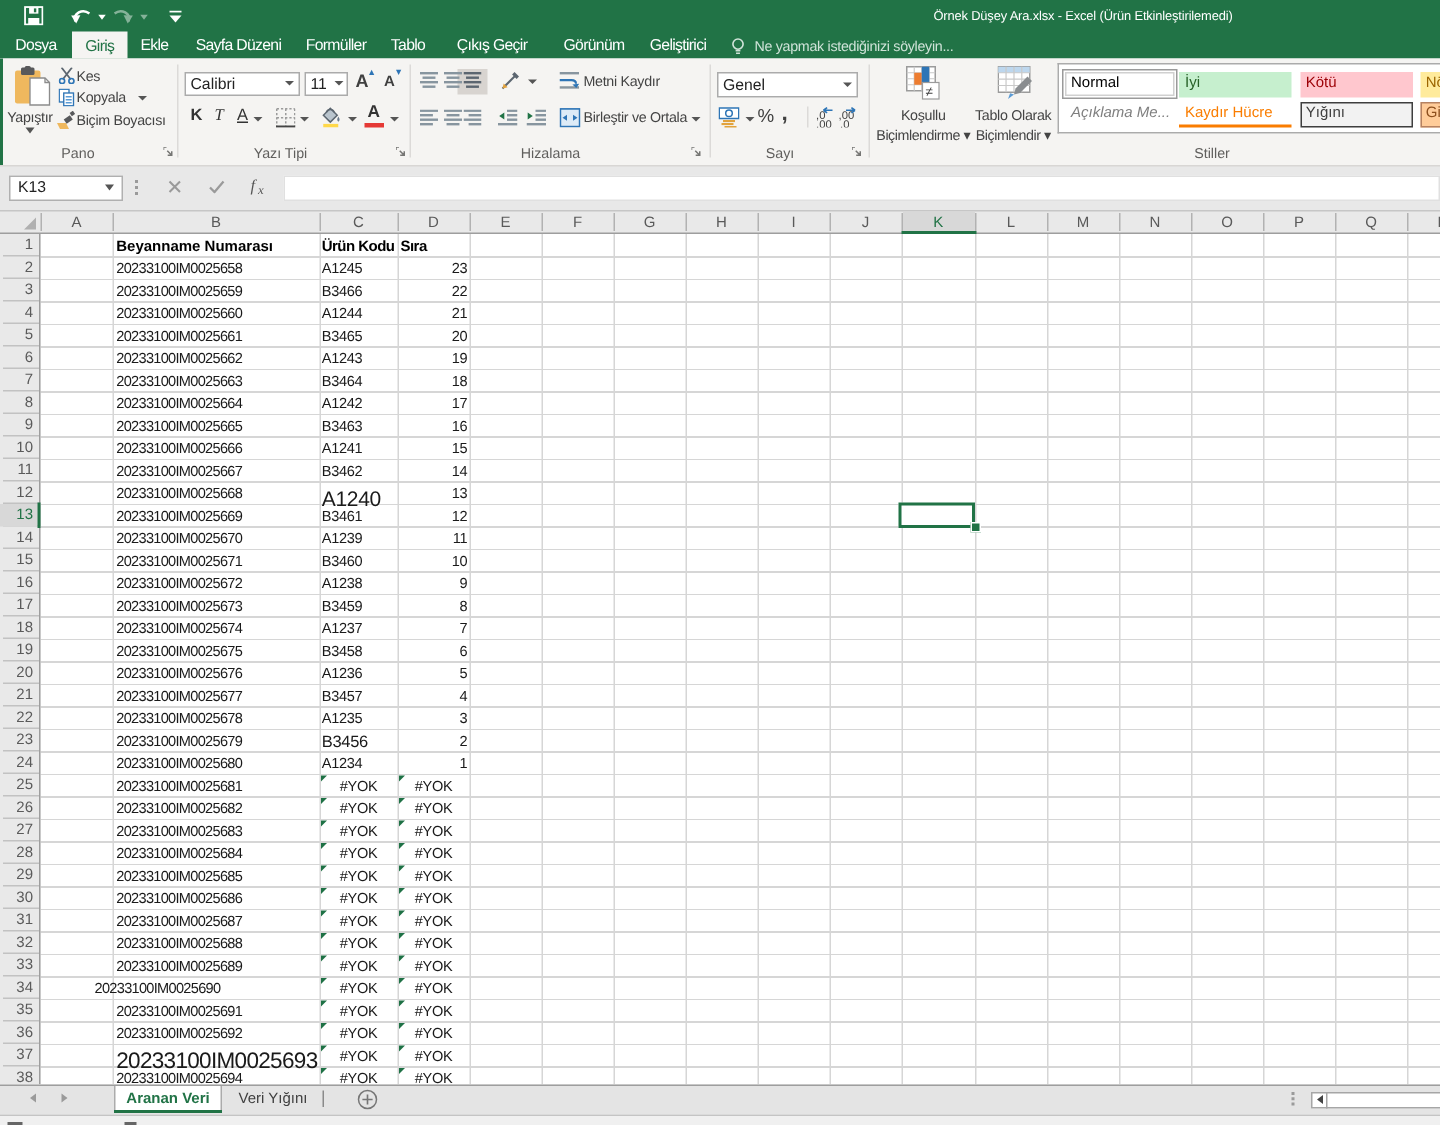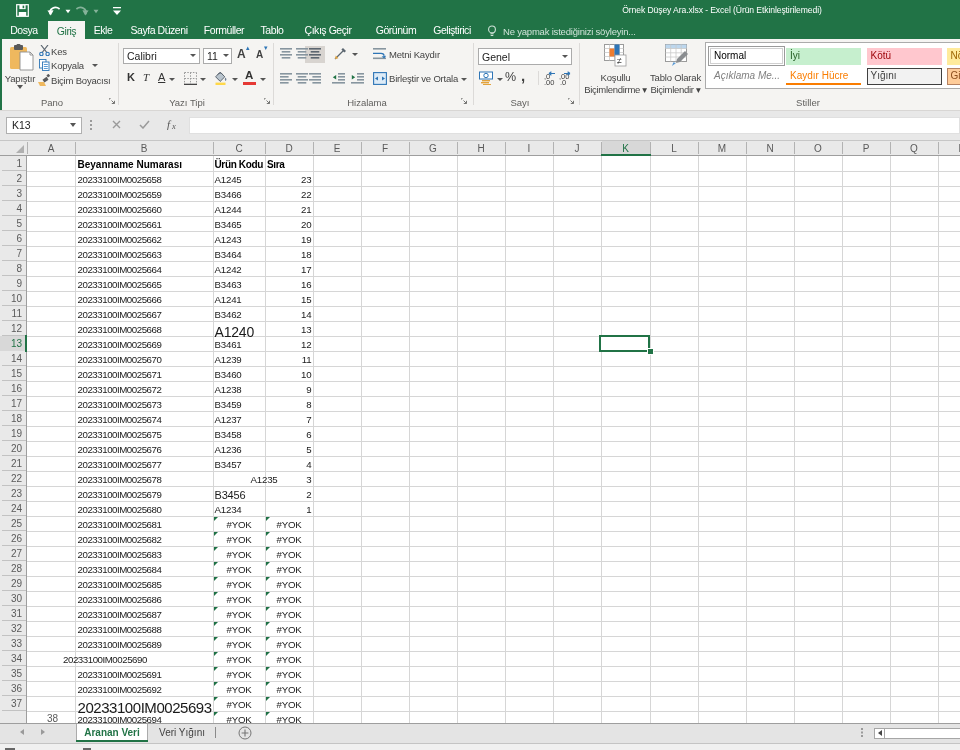--- a/index.html
+++ b/index.html
@@ -415,21 +415,21 @@
     <div class="ab" style="left:2px;top:494px;width:24px;height:1px;background:#c2c2c2;"></div>
     <div class="tx" style="left:0px;top:482px;width:22px;text-align:right;font-size:10px;color:#5a5a5a;">33</div>
     <div class="ab" style="left:2px;top:509px;width:24px;height:1px;background:#c2c2c2;"></div>
     <div class="tx" style="left:0px;top:497px;width:22px;text-align:right;font-size:10px;color:#5a5a5a;">34</div>
     <div class="ab" style="left:2px;top:524px;width:24px;height:1px;background:#c2c2c2;"></div>
     <div class="tx" style="left:0px;top:512px;width:22px;text-align:right;font-size:10px;color:#5a5a5a;">35</div>
     <div class="ab" style="left:2px;top:539px;width:24px;height:1px;background:#c2c2c2;"></div>
     <div class="tx" style="left:0px;top:527px;width:22px;text-align:right;font-size:10px;color:#5a5a5a;">36</div>
     <div class="ab" style="left:2px;top:554px;width:24px;height:1px;background:#c2c2c2;"></div>
     <div class="tx" style="left:0px;top:542px;width:22px;text-align:right;font-size:10px;color:#5a5a5a;">37</div>
-    <div class="tx" style="left:0px;top:557px;width:22px;text-align:right;font-size:10px;color:#5a5a5a;padding-left:36px;">38</div>
+    <div class="tx" style="left:0px;top:557px;width:22px;text-align:right;font-size:10px;color:#5a5a5a;">38</div>
     <div class="tx" style="left:77.5px;top:2.5px;font-size:10px;font-weight:bold;letter-spacing:0px;color:#000;">Beyanname Numarası</div>
     <div class="tx" style="left:214.5px;top:2.5px;font-size:10px;font-weight:bold;letter-spacing:-0.35px;color:#000;">Ürün Kodu</div>
     <div class="tx" style="left:267px;top:2.5px;font-size:10px;font-weight:bold;letter-spacing:-0.35px;color:#000;">Sıra</div>
     <div class="tx" style="left:77.5px;top:18px;font-size:9.7px;letter-spacing:-0.45px;color:#1a1a1a;">20233100IM0025658</div>
     <div class="tx" style="left:214.5px;top:18px;font-size:9.7px;letter-spacing:-0.2px;color:#1a1a1a;">A1245</div>
     <div class="tx" style="left:265px;top:18px;width:46.5px;text-align:right;font-size:9.7px;letter-spacing:-0.2px;color:#1a1a1a;">23</div>
     <div class="tx" style="left:77.5px;top:33px;font-size:9.7px;letter-spacing:-0.45px;color:#1a1a1a;">20233100IM0025659</div>
     <div class="tx" style="left:214.5px;top:33px;font-size:9.7px;letter-spacing:-0.2px;color:#1a1a1a;">B3466</div>
     <div class="tx" style="left:265px;top:33px;width:46.5px;text-align:right;font-size:9.7px;letter-spacing:-0.2px;color:#1a1a1a;">22</div>
     <div class="tx" style="left:77.5px;top:48px;font-size:9.7px;letter-spacing:-0.45px;color:#1a1a1a;">20233100IM0025660</div>
@@ -480,21 +480,21 @@
     <div class="tx" style="left:77.5px;top:273px;font-size:9.7px;letter-spacing:-0.45px;color:#1a1a1a;">20233100IM0025675</div>
     <div class="tx" style="left:214.5px;top:273px;font-size:9.7px;letter-spacing:-0.2px;color:#1a1a1a;">B3458</div>
     <div class="tx" style="left:265px;top:273px;width:46.5px;text-align:right;font-size:9.7px;letter-spacing:-0.2px;color:#1a1a1a;">6</div>
     <div class="tx" style="left:77.5px;top:288px;font-size:9.7px;letter-spacing:-0.45px;color:#1a1a1a;">20233100IM0025676</div>
     <div class="tx" style="left:214.5px;top:288px;font-size:9.7px;letter-spacing:-0.2px;color:#1a1a1a;">A1236</div>
     <div class="tx" style="left:265px;top:288px;width:46.5px;text-align:right;font-size:9.7px;letter-spacing:-0.2px;color:#1a1a1a;">5</div>
     <div class="tx" style="left:77.5px;top:303px;font-size:9.7px;letter-spacing:-0.45px;color:#1a1a1a;">20233100IM0025677</div>
     <div class="tx" style="left:214.5px;top:303px;font-size:9.7px;letter-spacing:-0.2px;color:#1a1a1a;">B3457</div>
     <div class="tx" style="left:265px;top:303px;width:46.5px;text-align:right;font-size:9.7px;letter-spacing:-0.2px;color:#1a1a1a;">4</div>
     <div class="tx" style="left:77.5px;top:318px;font-size:9.7px;letter-spacing:-0.45px;color:#1a1a1a;">20233100IM0025678</div>
-    <div class="tx" style="left:214.5px;top:318px;font-size:9.7px;letter-spacing:-0.2px;color:#1a1a1a;margin-left:36px;">A1235</div>
+    <div class="tx" style="left:214.5px;top:318px;font-size:9.7px;letter-spacing:-0.2px;color:#1a1a1a;">A1235</div>
     <div class="tx" style="left:265px;top:318px;width:46.5px;text-align:right;font-size:9.7px;letter-spacing:-0.2px;color:#1a1a1a;">3</div>
     <div class="tx" style="left:77.5px;top:333px;font-size:9.7px;letter-spacing:-0.45px;color:#1a1a1a;">20233100IM0025679</div>
     <div class="tx" style="left:214.5px;top:333px;font-size:11px;letter-spacing:-0.2px;color:#1a1a1a;">B3456</div>
     <div class="tx" style="left:265px;top:333px;width:46.5px;text-align:right;font-size:9.7px;letter-spacing:-0.2px;color:#1a1a1a;">2</div>
     <div class="tx" style="left:77.5px;top:348px;font-size:9.7px;letter-spacing:-0.45px;color:#1a1a1a;">20233100IM0025680</div>
     <div class="tx" style="left:214.5px;top:348px;font-size:9.7px;letter-spacing:-0.2px;color:#1a1a1a;">A1234</div>
     <div class="tx" style="left:265px;top:348px;width:46.5px;text-align:right;font-size:9.7px;letter-spacing:-0.2px;color:#1a1a1a;">1</div>
     <div class="tx" style="left:77.5px;top:363px;font-size:9.7px;letter-spacing:-0.45px;color:#1a1a1a;">20233100IM0025681</div>
     <div class="tx" style="left:213px;top:363px;width:52px;text-align:center;font-size:9.7px;letter-spacing:-0.2px;color:#1a1a1a;">#YOK</div>
     <div class="tx" style="left:265px;top:363px;width:48px;text-align:center;font-size:9.7px;letter-spacing:-0.2px;color:#1a1a1a;">#YOK</div>

